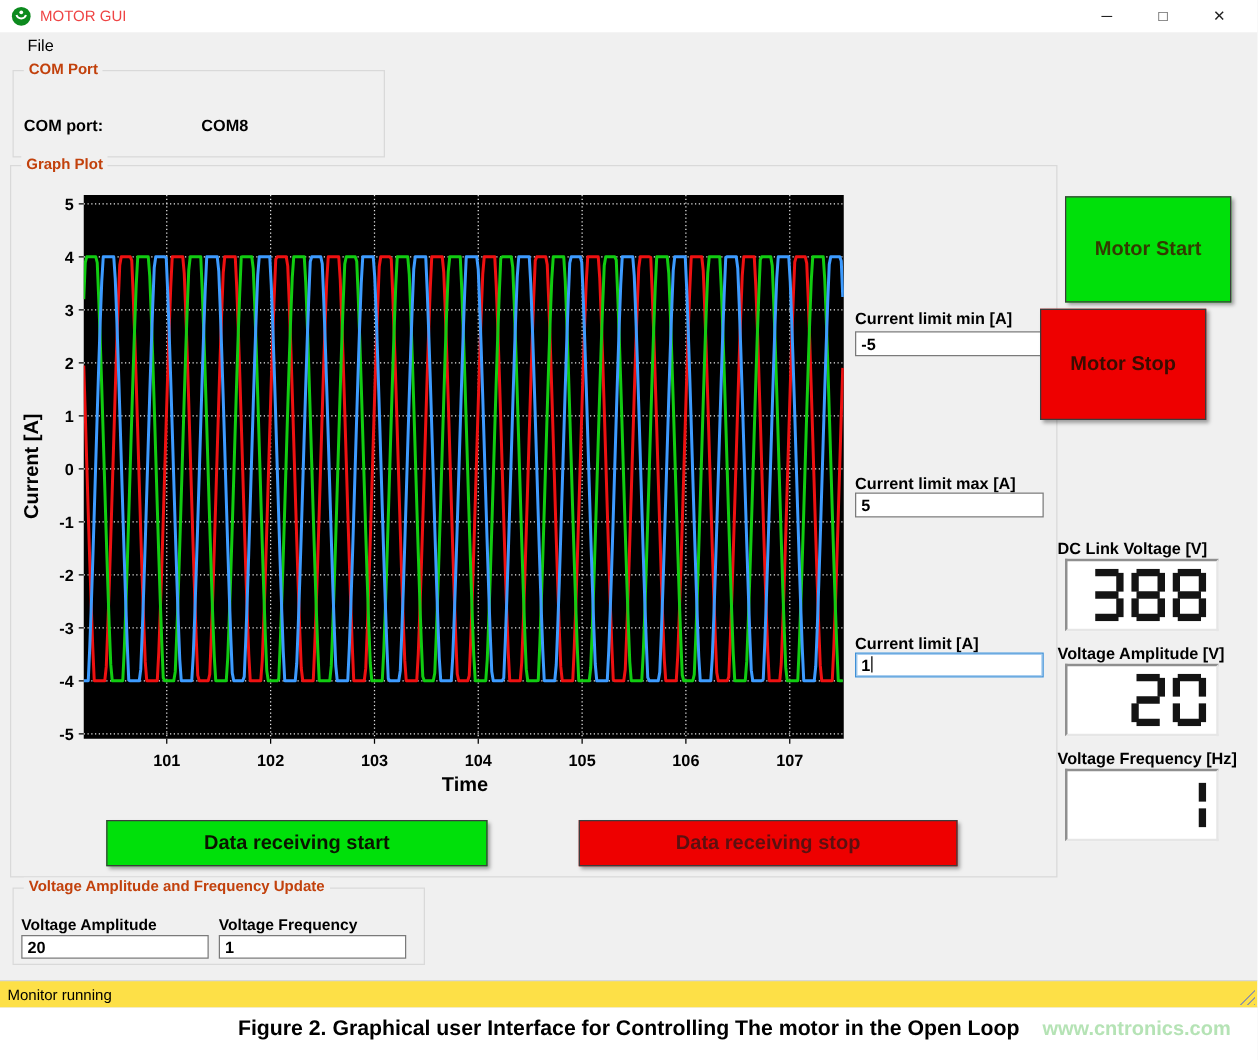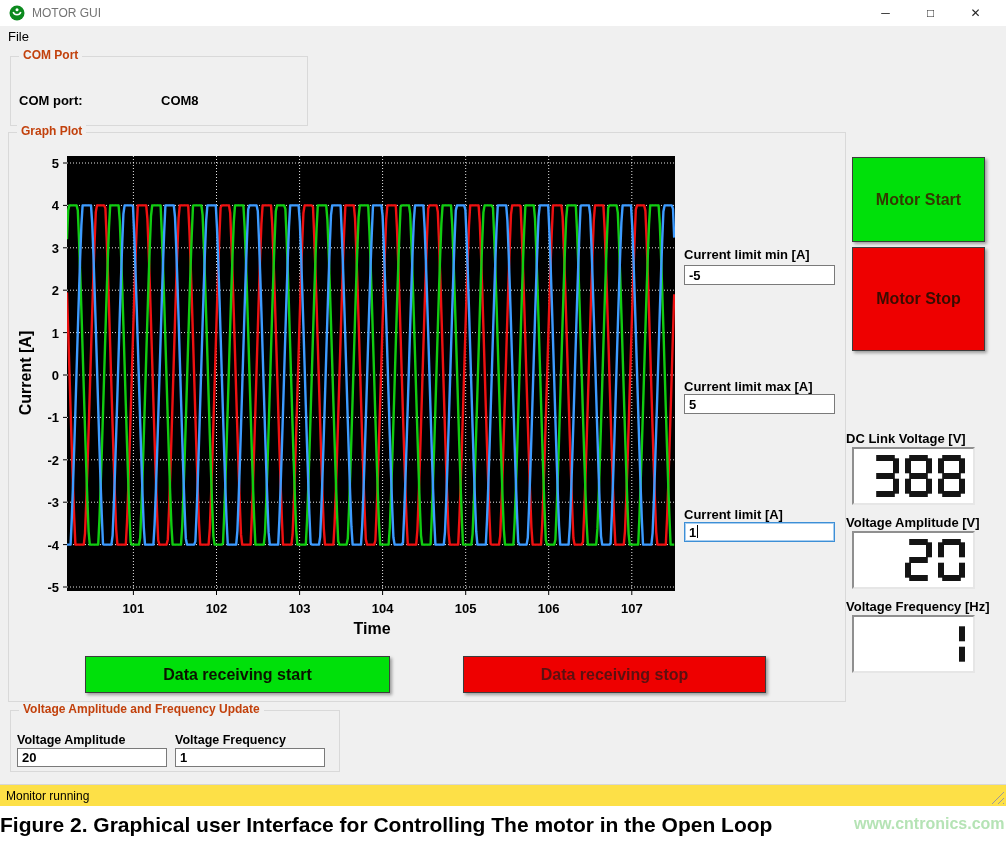--- a/index.html
+++ b/index.html
@@ -4,27 +4,27 @@
 <style>
   * { margin:0; padding:0; box-sizing:border-box; }
   body { background:#ffffff; font-family:"Liberation Sans", sans-serif; }
   #app { position:relative; width:1006px; height:848px; background:#ffffff; overflow:hidden; }
 
   .main { position:absolute; left:0; top:0; width:1006px; height:806px; background:#f0f0f0; border-bottom:1px solid #a9a9a9; }
 
   
   .titlebar { position:absolute; left:0; top:0; width:1006px; height:26px; background:#ffffff; display:flex; align-items:center; }
   .app-icon { margin-left:9px; width:16px; height:16px; display:inline-block; }
-  .title-text { margin-left:7px; font-size:12px; color:#737373; }
+  .title-text { margin-left:7px; font-size:12px; color:#ef4444; }
   .win-ctrls { position:absolute; right:8px; top:0; height:26px; display:flex; }
   .wbtn { width:45px; height:26px; display:flex; align-items:center; justify-content:center; font-size:12px; color:#222; cursor:default; }
 
   
   .menubar { position:absolute; left:0; top:26px; width:1006px; height:22px; background:#f0f0f0; }
-  .menu-item { display:inline-block; padding:3px 8px; font-size:13px; color:#000; }
+  .menu-item { display:inline-block; padding:3px 22px; font-size:13px; color:#000; }
 
   
   .gb { position:absolute; border:1px solid #d9d9d9; background:transparent; }
   .gb-label { position:absolute; top:-9px; left:8px; background:#f0f0f0; padding:0 4px; font-size:12px; font-weight:bold; color:#c2410c; white-space:nowrap; }
 
   .lbl { position:absolute; font-size:13px; font-weight:bold; color:#000; white-space:nowrap; }
   .tb { position:absolute; border:1px solid #7a7a7a; background:#fff; font-family:"Liberation Sans", sans-serif; font-size:13px; font-weight:bold; color:#000; padding:1px 4px; }
   .tb-wrap { position:absolute; }
   .tb-wrap input { width:100%; height:100%; border:1px solid #7a7a7a; background:#fff; font-family:"Liberation Sans", sans-serif; font-size:13px; font-weight:bold; padding:1px 4px; }
   .tb-wrap.focused input { border:1px solid #3d8fd6; box-shadow:0 0 0 1px #a8cef0 inset; }
@@ -50,22 +50,22 @@
 
   
   .statusbar { position:absolute; left:0; top:784px; width:1006px; height:22px; background:#fde047; border-top:1px solid #d7d7d7; }
   .status-text { position:absolute; left:6px; top:4px; font-size:12px; color:#000; }
   .grip { position:absolute; right:2px; bottom:2px; width:14px; height:14px;
           background:repeating-linear-gradient(135deg, transparent 0 3px, #9a9a9a 3px 4px);
           clip-path:polygon(100% 0, 100% 100%, 0 100%); }
 
   
   .caption-area { position:absolute; left:0; top:806px; width:1006px; height:42px; background:#ffffff; }
-  .watermark { position:absolute; left:854px; top:9px; font-size:16px; font-weight:bold; color:#b5e3b5; z-index:0; white-space:nowrap; }
-  .caption-text { position:absolute; left:0; top:7px; width:1006px; font-size:21px; font-weight:bold; color:#000; z-index:1; }
+  .watermark { position:absolute; left:834px; top:9px; font-size:16px; font-weight:bold; color:#b5e3b5; z-index:0; white-space:nowrap; }
+  .caption-text { position:absolute; left:0; top:7px; width:1006px; text-align:center; font-size:17px; font-weight:bold; color:#000; z-index:1; }
 </style>
 </head>
 <body>
 
 <div id="app">
   <div class="main">
 
     <div class="titlebar">
       <span class="app-icon">
         <svg width="16" height="16" viewBox="0 0 16 16">
@@ -173,21 +173,21 @@
     <span class="lbl" style="left:684px; top:507px;">Current limit [A]</span>
     <div class="tb-wrap focused" style="left:684px; top:522px; width:151px; height:20px;">
       <input value="1" style="">
       <div class="caret"></div>
     </div>
 
     <div class="btn btn-green data-start-fg" style="left:85px; top:656px; width:305px; height:37px;">Data receiving start</div>
     <div class="btn btn-red data-stop-fg" style="left:463px; top:656px; width:303px; height:37px;">Data receiving stop</div>
 
     <div class="btn btn-green motor-start-fg" style="left:852px; top:157px; width:133px; height:85px;">Motor Start</div>
-    <div class="btn btn-red motor-stop-fg" style="left:852px; top:247px; width:133px; height:104px;">Motor Stop</div>
+    <div class="btn btn-red motor-stop-fg" style="left:832px; top:247px; width:133px; height:89px;">Motor Stop</div>
 
     <span class="lbl" style="left:846px; top:431px;">DC Link Voltage [V]</span>
     <div class="seg-box" style="left:852px; top:447px;">
         <svg width="27" height="42" style="margin-left:6px" fill="#141414">
           <rect x="4.199999999999999" y="0" width="18.6" height="6"></rect>
           <rect x="21" y="3.3000000000000003" width="6" height="15"></rect>
           <rect x="4.199999999999999" y="18" width="18.6" height="6"></rect>
           <rect x="21" y="23.7" width="6" height="15"></rect>
           <rect x="4.199999999999999" y="36" width="18.6" height="6"></rect>
         </svg>

